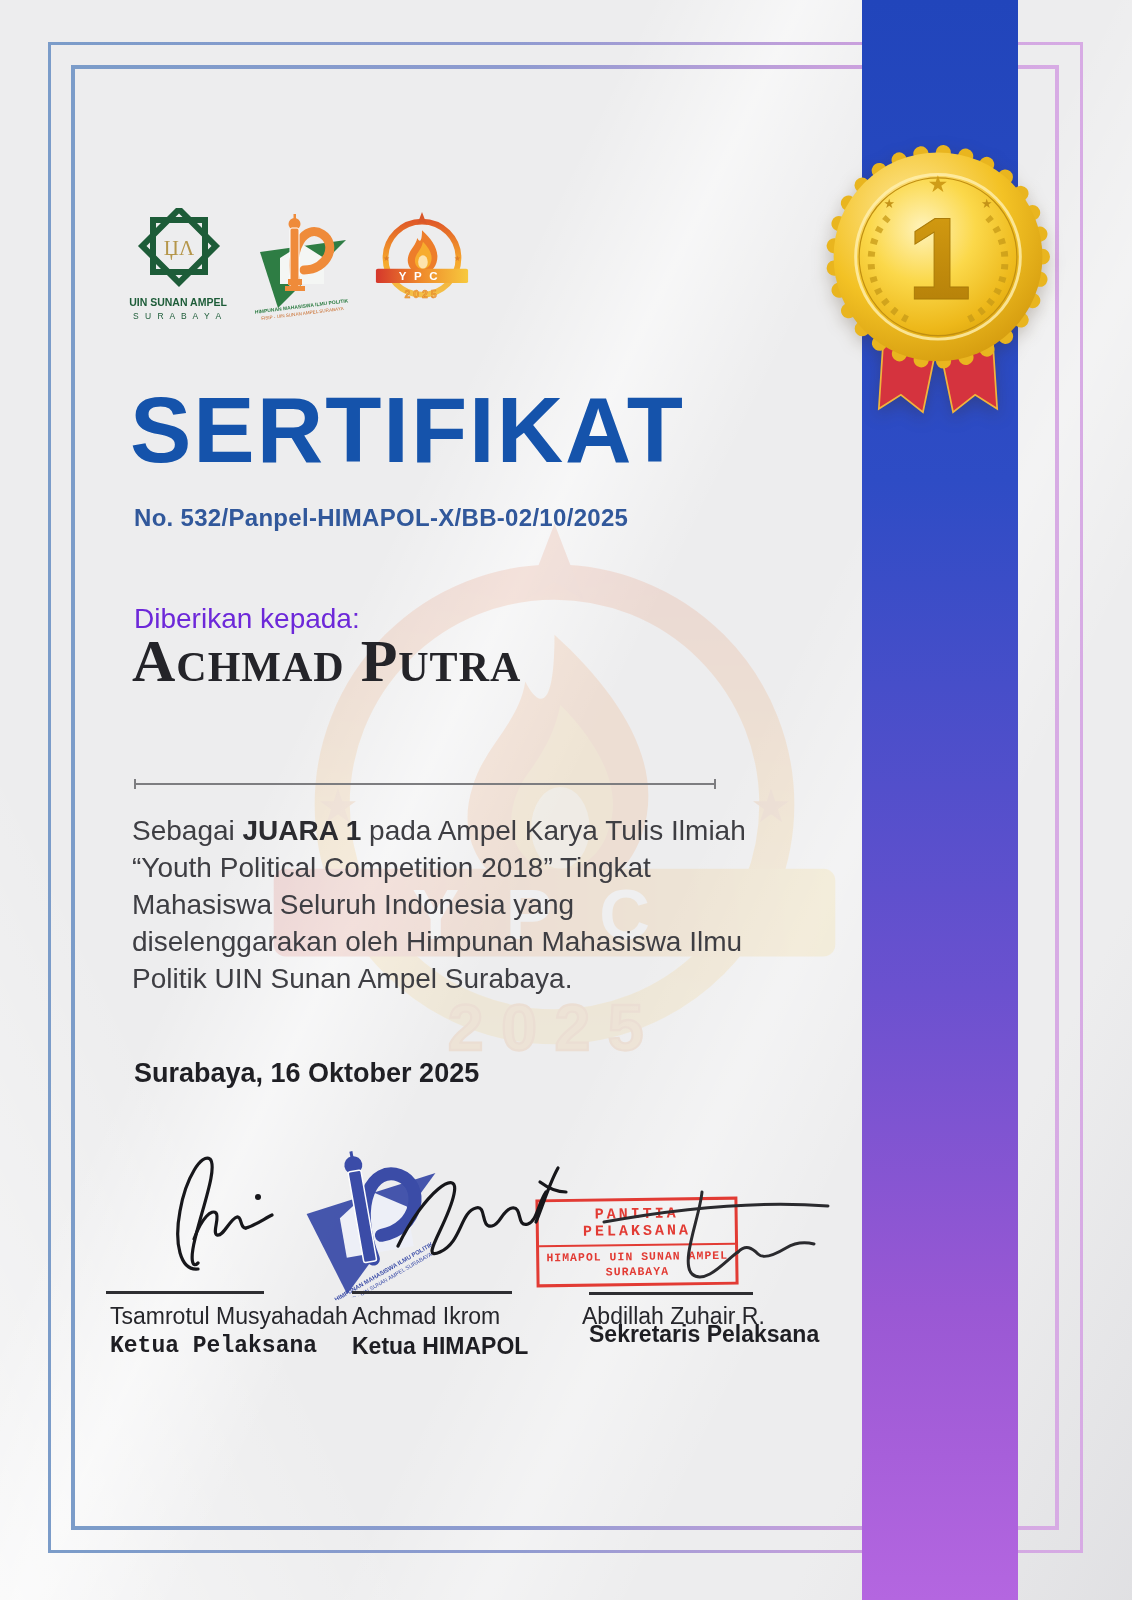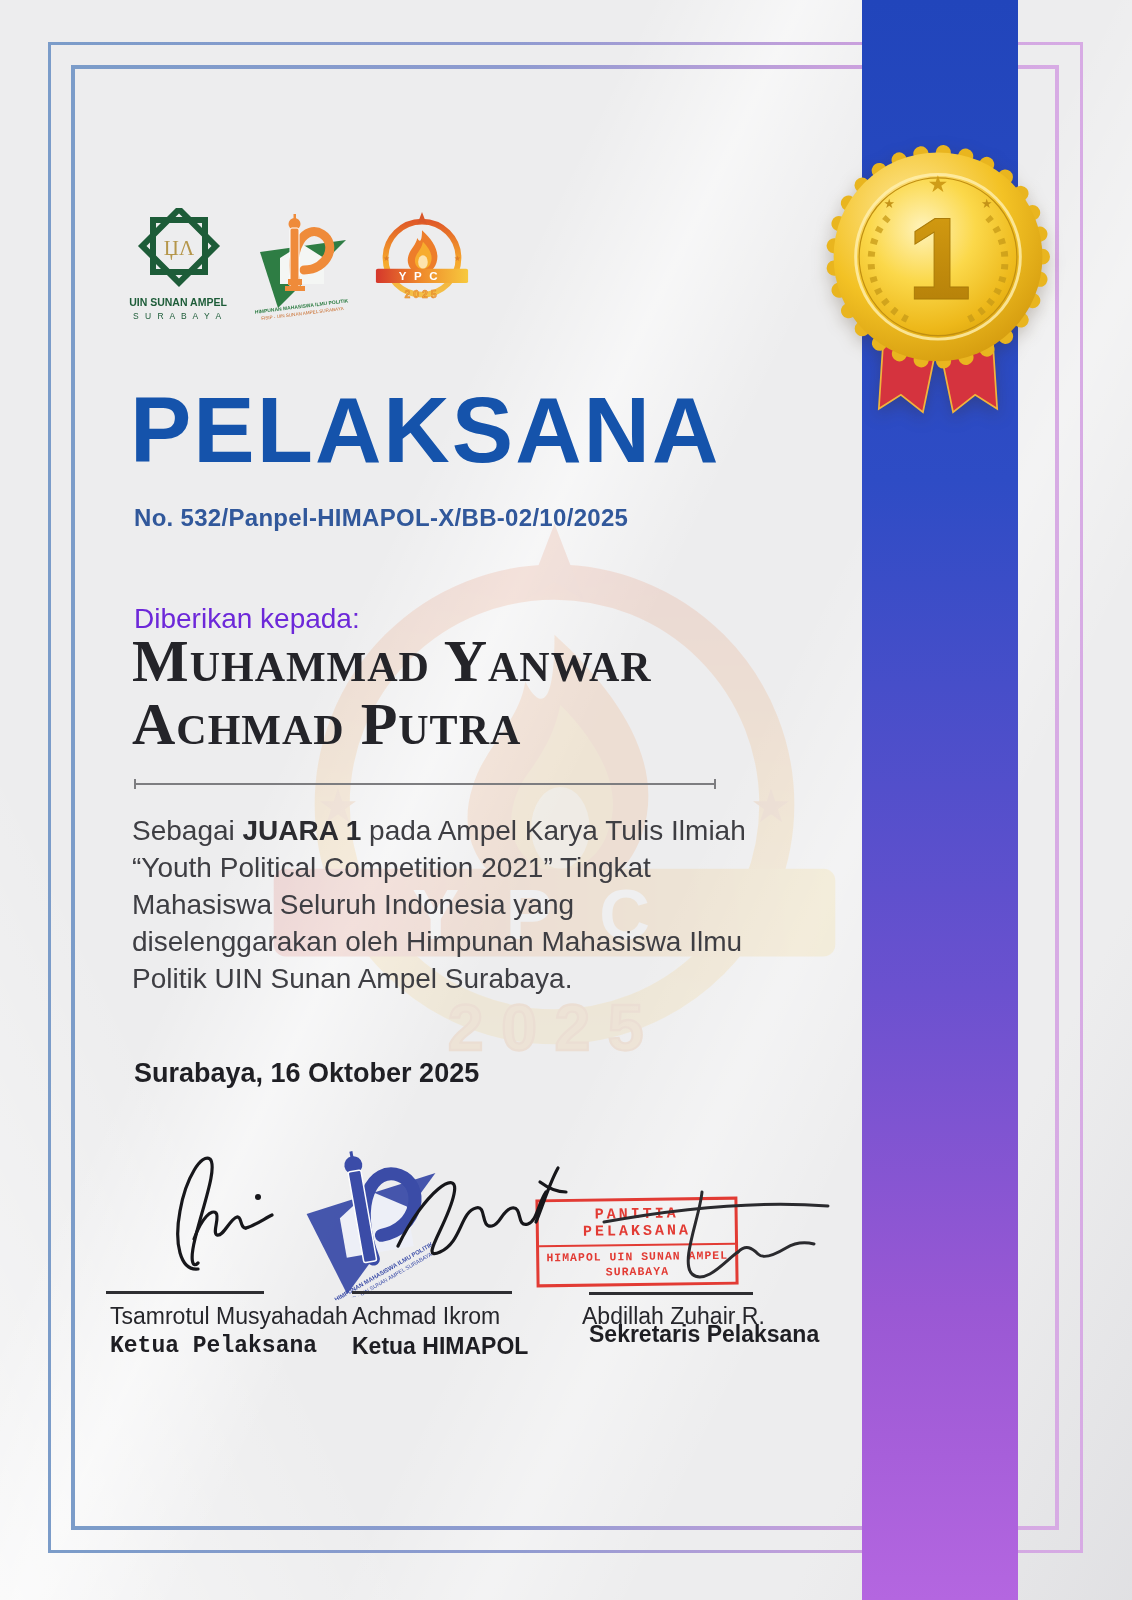--- a/index.html
+++ b/index.html
@@ -123,34 +123,33 @@
         <path d="M51,35 C58,42 62,50 59,57 C57,63 50,65 46,62 C41,58 42,51 46,46 C48,43 50,40 51,35 Z" fill="#f7ac2e"></path>
         <ellipse cx="51" cy="56" rx="5" ry="7" fill="#fde3ae"></ellipse>
         <text x="13" y="55" font-size="8" fill="#de7d28" text-anchor="middle">★</text>
         <text x="87" y="55" font-size="8" fill="#de7d28" text-anchor="middle">★</text>
         <rect x="2" y="63" width="96" height="15" rx="2" fill="url(#ypcBand)"></rect>
         <text x="50" y="75" font-size="12" font-weight="bold" fill="#ffffff" letter-spacing="8" text-anchor="middle">YPC</text>
         <text x="50" y="94" font-size="11" font-weight="bold" fill="#f2a93e" stroke="#de7d28" stroke-width=".4" letter-spacing="3" text-anchor="middle">2025</text>
       </svg>
     </div>
 
-    <div class="cert-title">PELAKSANA</div>
+    <div class="cert-title">SERTIFIKAT</div>
     <div class="cert-number">No. 532/Panpel-HIMAPOL-X/BB-02/10/2025</div>
     <div class="presented">Diberikan kepada:</div>
 
     <div class="recipient">
-      <div>Muhammad Yanwar</div>
       <div>Achmad Putra</div>
     </div>
 
     <div class="divider"></div>
 
     <div class="body-text">
       <div><span>Sebagai </span><b>JUARA 1</b><span> pada Ampel Karya Tulis Ilmiah</span></div>
-      <div>“Youth Political Competition 2021” Tingkat</div>
+      <div>“Youth Political Competition 2018” Tingkat</div>
       <div>Mahasiswa Seluruh Indonesia yang</div>
       <div>diselenggarakan oleh Himpunan Mahasiswa Ilmu</div>
       <div>Politik UIN Sunan Ampel Surabaya.</div>
     </div>
 
     <div class="date-line">Surabaya, 16 Oktober 2025</div>
 
     <svg class="himapol-stamp" viewBox="0 0 152 152">
       <polygon points="8,62 142,44 34,148" fill="#2c3fa2" opacity=".95"></polygon>
       <polygon points="40,72 74,50 108,72 108,112 40,112" fill="#eef0f8"></polygon>

